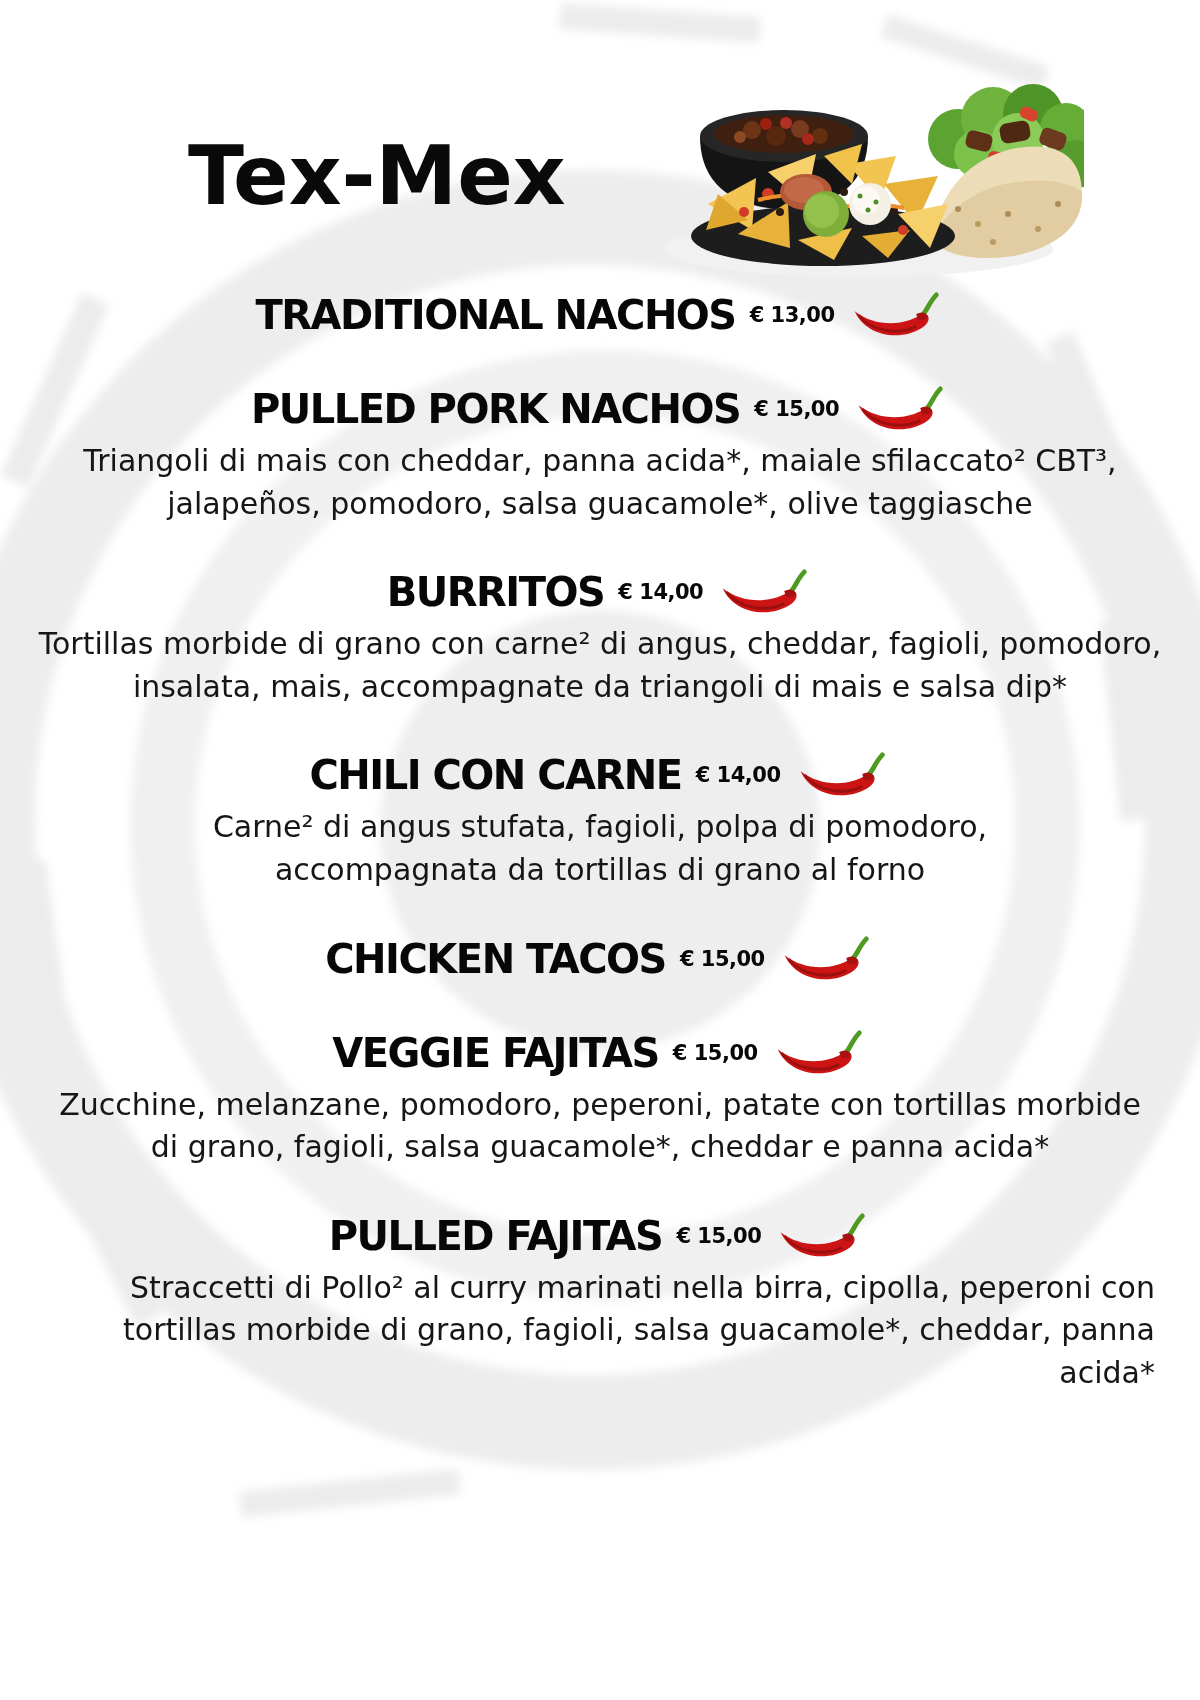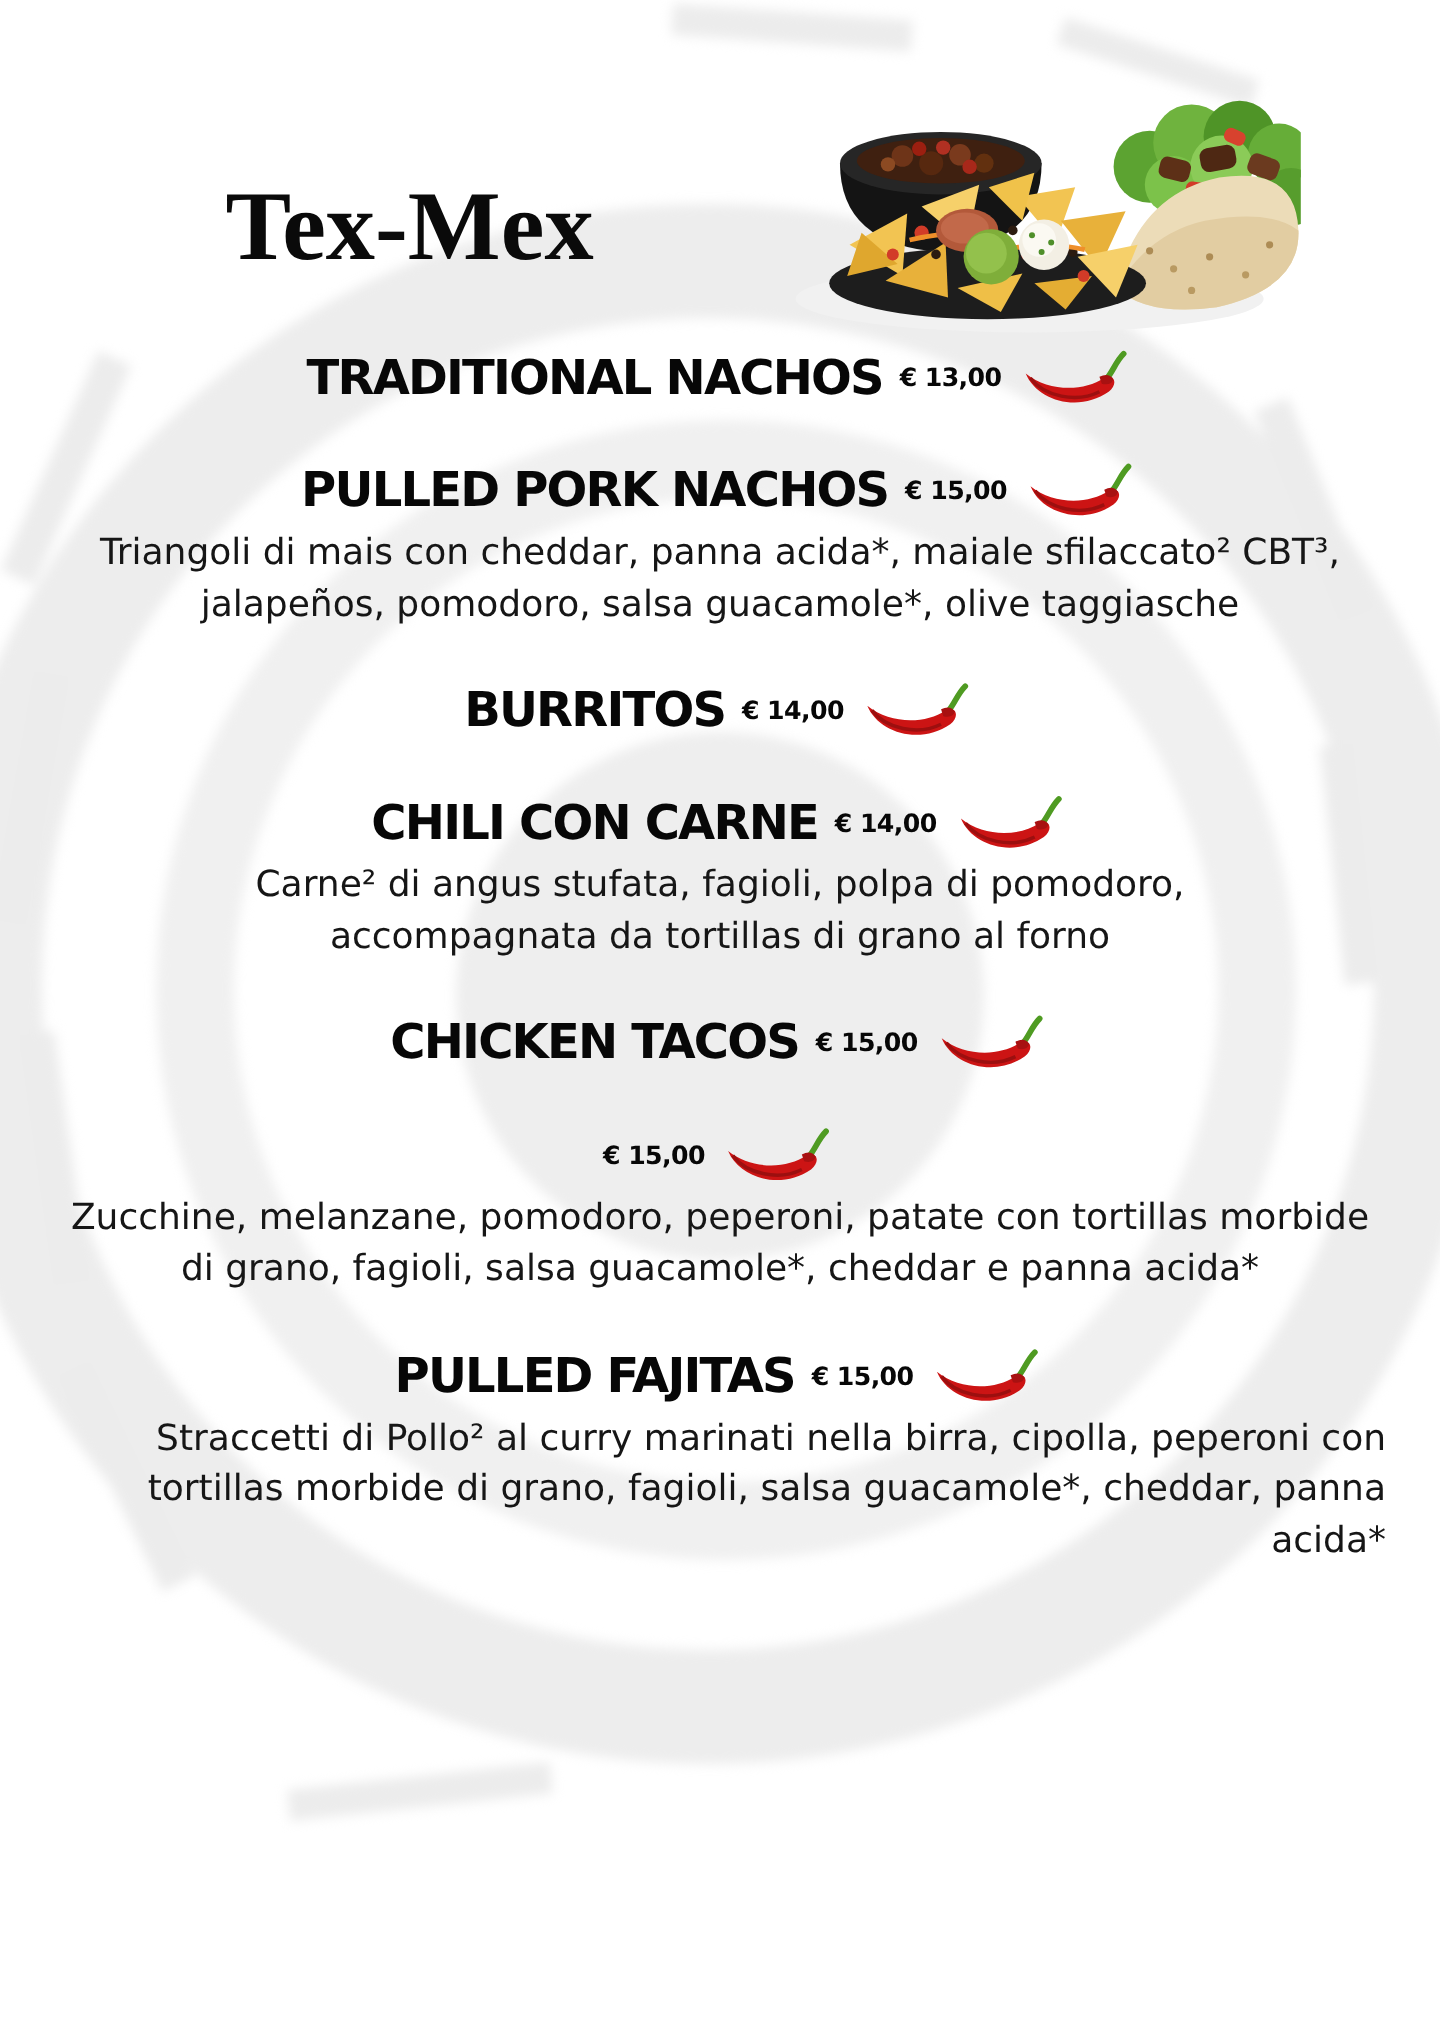--- a/index.html
+++ b/index.html
@@ -27,22 +27,22 @@
   .wm-s3 { left: 30px;  top: 860px;  width: 30px; height: 210px; transform: rotate(-8deg); }
   .wm-s4 { left: 90px;  top: 1130px; width: 30px; height: 200px; transform: rotate(-26deg); }
   .wm-s5 { left: 1080px; top: 330px; width: 30px; height: 190px; transform: rotate(-22deg); }
   .wm-s6 { left: 1110px; top: 620px; width: 28px; height: 200px; transform: rotate(-6deg); }
   .wm-s7 { left: 560px;  top: 10px;  width: 200px; height: 26px; transform: rotate(4deg); }
   .wm-s8 { left: 880px;  top: 40px;  width: 170px; height: 24px; transform: rotate(18deg); }
   .wm-s9 { left: 240px;  top: 1480px; width: 220px; height: 26px; transform: rotate(-6deg); }
 
   
   .page-title {
-    position: absolute; left: 188px; top: 142px;
-    font-size: 82px; font-weight: 700; letter-spacing: 0px; color: #0a0a0a; font-family: Liberation Serif, serif;
+    position: absolute; left: 188px; top: 128px;
+    font-size: 82px; font-weight: 700; letter-spacing: 0px; color: #0a0a0a;
   }
   .hero { position: absolute; left: 648px; top: 44px; width: 436px; height: 236px; }
 
   
   .menu { position: absolute; left: 0; top: 288px; width: 1200px; }
   .menu-item { margin-bottom: 40px; text-align: center; }
   .item-head {
     display: flex; align-items: center; justify-content: center; gap: 14px;
     line-height: 50px;
   }
@@ -196,20 +196,21 @@
     <div class="item-head">
       <span class="item-name">BURRITOS</span>
       <span class="item-price">€ 14,00</span>
       <svg class="chili" viewBox="0 0 100 56">
         <path d="M6 24 C 16 48, 52 58, 78 40 C 86 34, 84 24, 74 28 C 56 40, 26 40, 6 24 Z" fill="#cc1414"></path>
         <path d="M10 28 C 22 44, 50 50, 70 40" stroke="#9c0f0f" stroke-width="3" fill="none"></path>
         <path d="M76 29 C 82 22, 84 14, 91 7" stroke="#4f9b22" stroke-width="5" fill="none" stroke-linecap="round"></path>
         <path d="M70 27 q 8 -4 12 2 q -2 6 -10 4 Z" fill="#a81111"></path>
       </svg>
     </div>
+    <div class="item-desc w3">Tortillas morbide di grano con carne² di angus, cheddar, fagioli, pomodoro, insalata, mais, accompagnate da triangoli di mais e salsa dip*</div>
   </div>
 
   <div class="menu-item">
     <div class="item-head">
       <span class="item-name">CHILI CON CARNE</span>
       <span class="item-price">€ 14,00</span>
       <svg class="chili" viewBox="0 0 100 56">
         <path d="M6 24 C 16 48, 52 58, 78 40 C 86 34, 84 24, 74 28 C 56 40, 26 40, 6 24 Z" fill="#cc1414"></path>
         <path d="M10 28 C 22 44, 50 50, 70 40" stroke="#9c0f0f" stroke-width="3" fill="none"></path>
         <path d="M76 29 C 82 22, 84 14, 91 7" stroke="#4f9b22" stroke-width="5" fill="none" stroke-linecap="round"></path>
@@ -227,20 +228,21 @@
         <path d="M6 24 C 16 48, 52 58, 78 40 C 86 34, 84 24, 74 28 C 56 40, 26 40, 6 24 Z" fill="#cc1414"></path>
         <path d="M10 28 C 22 44, 50 50, 70 40" stroke="#9c0f0f" stroke-width="3" fill="none"></path>
         <path d="M76 29 C 82 22, 84 14, 91 7" stroke="#4f9b22" stroke-width="5" fill="none" stroke-linecap="round"></path>
         <path d="M70 27 q 8 -4 12 2 q -2 6 -10 4 Z" fill="#a81111"></path>
       </svg>
     </div>
   </div>
 
   <div class="menu-item">
     <div class="item-head">
+      <span class="item-name">VEGGIE FAJITAS</span>
       <span class="item-price">€ 15,00</span>
       <svg class="chili" viewBox="0 0 100 56">
         <path d="M6 24 C 16 48, 52 58, 78 40 C 86 34, 84 24, 74 28 C 56 40, 26 40, 6 24 Z" fill="#cc1414"></path>
         <path d="M10 28 C 22 44, 50 50, 70 40" stroke="#9c0f0f" stroke-width="3" fill="none"></path>
         <path d="M76 29 C 82 22, 84 14, 91 7" stroke="#4f9b22" stroke-width="5" fill="none" stroke-linecap="round"></path>
         <path d="M70 27 q 8 -4 12 2 q -2 6 -10 4 Z" fill="#a81111"></path>
       </svg>
     </div>
     <div class="item-desc w6">Zucchine, melanzane, pomodoro, peperoni, patate con tortillas morbide di grano, fagioli, salsa guacamole*, cheddar e panna acida*</div>
   </div>

